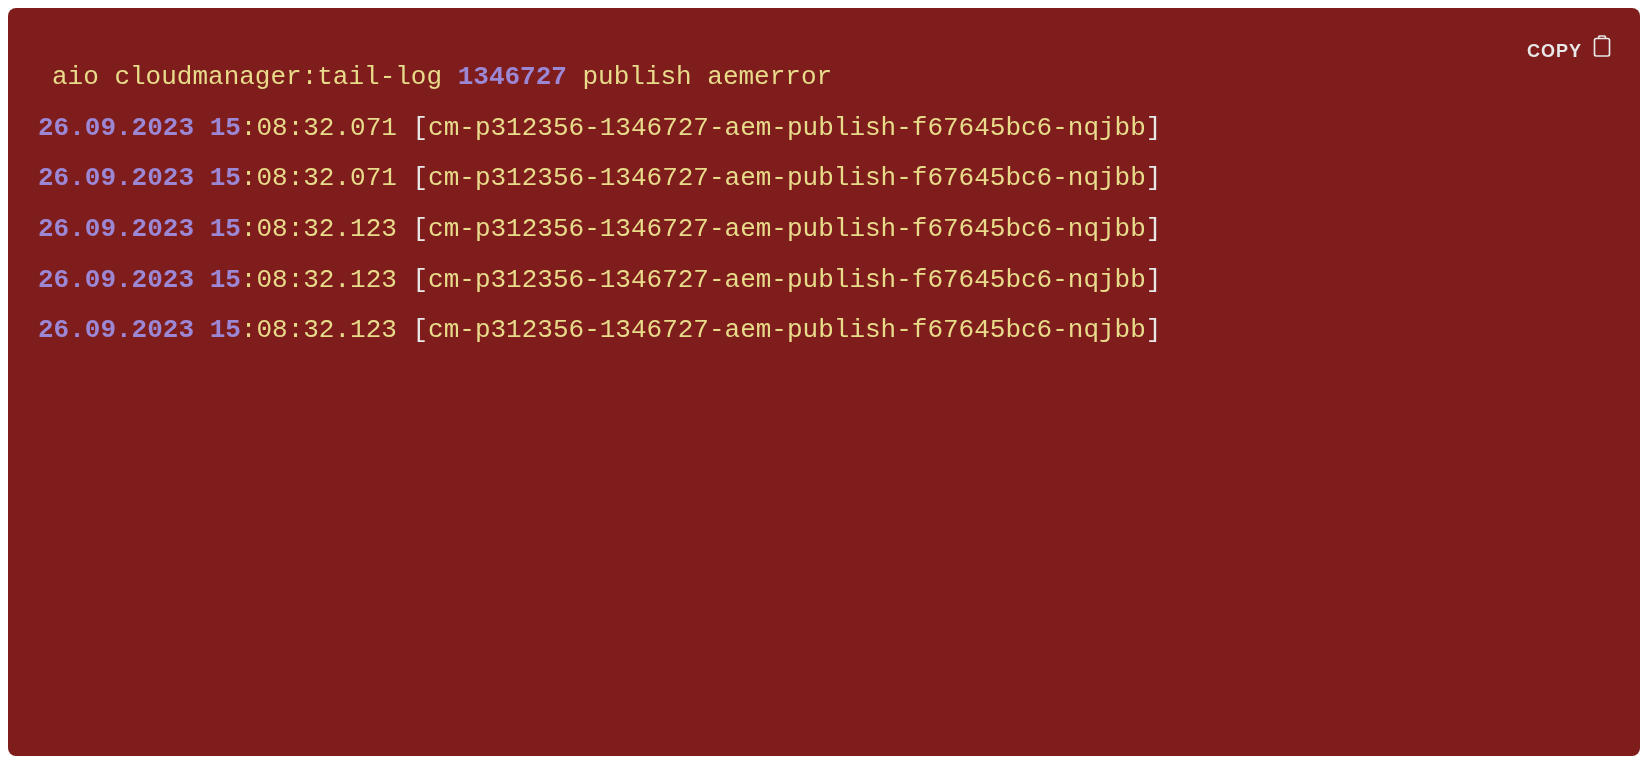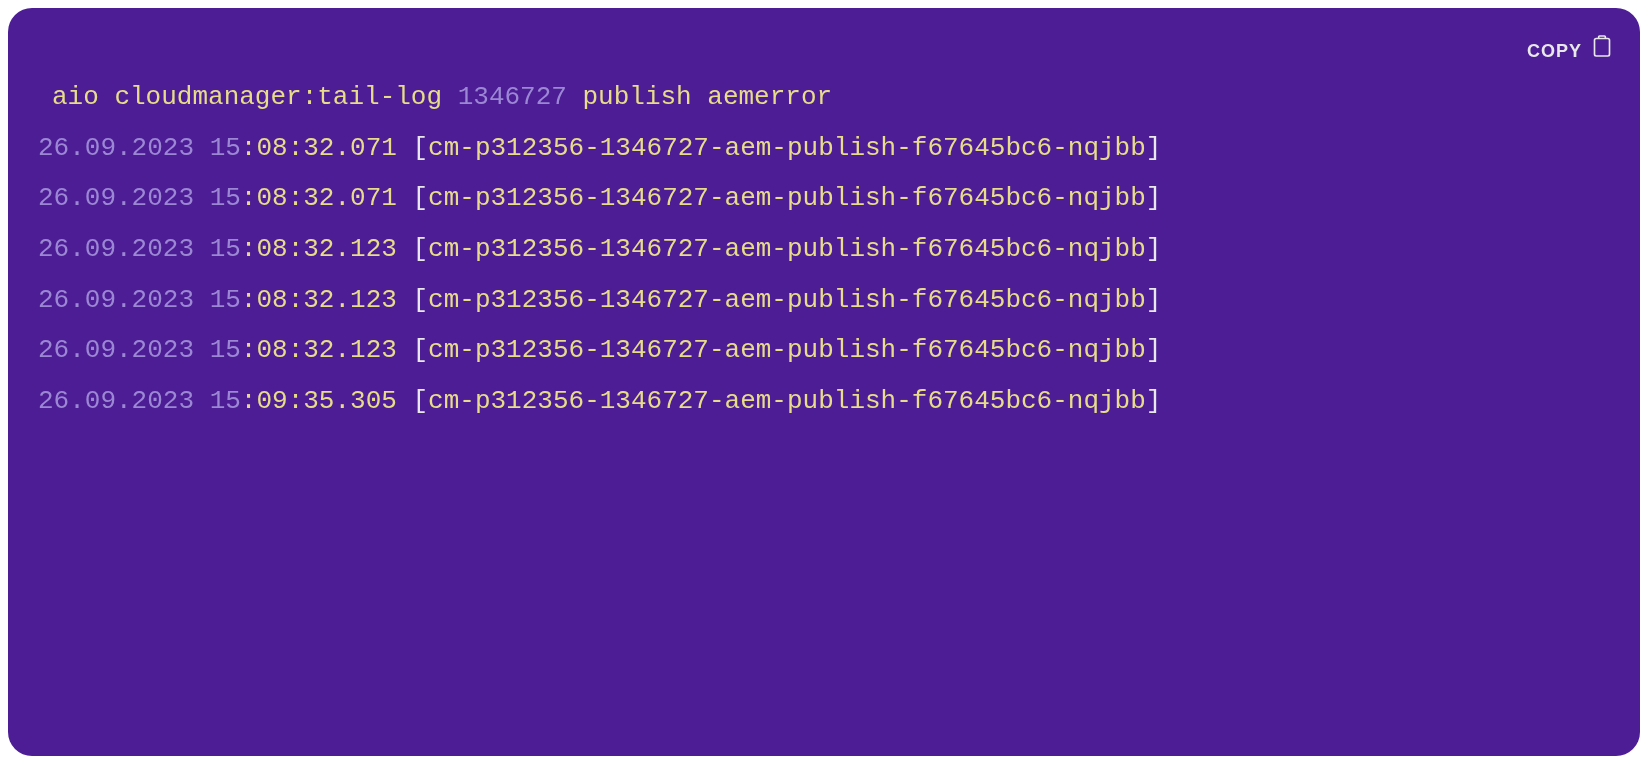--- a/index.html
+++ b/index.html
@@ -6,23 +6,23 @@
       margin: 0;
       padding: 0;
       box-sizing: border-box;
     }
     body {
       background: #ffffff;
       font-family: 'Menlo', 'Monaco', 'Consolas', 'Courier New', monospace;
       padding: 8px;
     }
     .terminal {
-      background: #4c1d95;
-      border-radius: 24px;
-      padding: 24px 30px 30px 30px;
+      background: #7f1d1d;
+      border-radius: 8px;
+      padding: 4px 30px 30px 30px;
       width: 100%;
       min-height: 748px;
       position: relative;
       font-size: 26px;
       line-height: 1.95;
       overflow: hidden;
     }
     .copy-button {
       position: absolute;
       top: 18px;
@@ -47,21 +47,21 @@
       margin-top: 40px;
       white-space: nowrap;
     }
     .line {
       display: block;
     }
     .cmd-line {
       padding-left: 14px;
     }
     .c-yellow { color: #e8dc8a; text-align: right; }
-    .c-purple { color: #9c87d4; }
+    .c-purple { color: #9c87d4; font-weight: bold; }
     .bracket { color: #e8e8e8; }
     .log-line {
     }
   </style>
 </head>
 <body>
 
 <div class="terminal">
 
   <div class="copy-button">
@@ -75,17 +75,16 @@
   </div>
 
   <div class="code-content">
     <div class="line cmd-line"><span class="c-yellow">aio cloudmanager:tail-log </span><span class="c-purple">1346727</span><span class="c-yellow"> publish aemerror</span></div>
     <div id="log-lines">
         <div class="line log-line"><span class="c-purple">26.09.2023 </span><span class="c-purple">15</span><span class="c-yellow">:08:32.071</span><span>  </span><span class="bracket">[</span><span class="c-yellow">cm-p312356-1346727-aem-publish-f67645bc6-nqjbb</span><span class="bracket">]</span></div>
         <div class="line log-line"><span class="c-purple">26.09.2023 </span><span class="c-purple">15</span><span class="c-yellow">:08:32.071</span><span>  </span><span class="bracket">[</span><span class="c-yellow">cm-p312356-1346727-aem-publish-f67645bc6-nqjbb</span><span class="bracket">]</span></div>
         <div class="line log-line"><span class="c-purple">26.09.2023 </span><span class="c-purple">15</span><span class="c-yellow">:08:32.123</span><span>  </span><span class="bracket">[</span><span class="c-yellow">cm-p312356-1346727-aem-publish-f67645bc6-nqjbb</span><span class="bracket">]</span></div>
         <div class="line log-line"><span class="c-purple">26.09.2023 </span><span class="c-purple">15</span><span class="c-yellow">:08:32.123</span><span>  </span><span class="bracket">[</span><span class="c-yellow">cm-p312356-1346727-aem-publish-f67645bc6-nqjbb</span><span class="bracket">]</span></div>
         <div class="line log-line"><span class="c-purple">26.09.2023 </span><span class="c-purple">15</span><span class="c-yellow">:08:32.123</span><span>  </span><span class="bracket">[</span><span class="c-yellow">cm-p312356-1346727-aem-publish-f67645bc6-nqjbb</span><span class="bracket">]</span></div>
-        <div class="line log-line"><span class="c-purple">26.09.2023 </span><span class="c-purple">15</span><span class="c-yellow">:09:35.305</span><span>  </span><span class="bracket">[</span><span class="c-yellow">cm-p312356-1346727-aem-publish-f67645bc6-nqjbb</span><span class="bracket">]</span></div>
       </div>
   </div>
 
 </div>
 
 </body></html>

